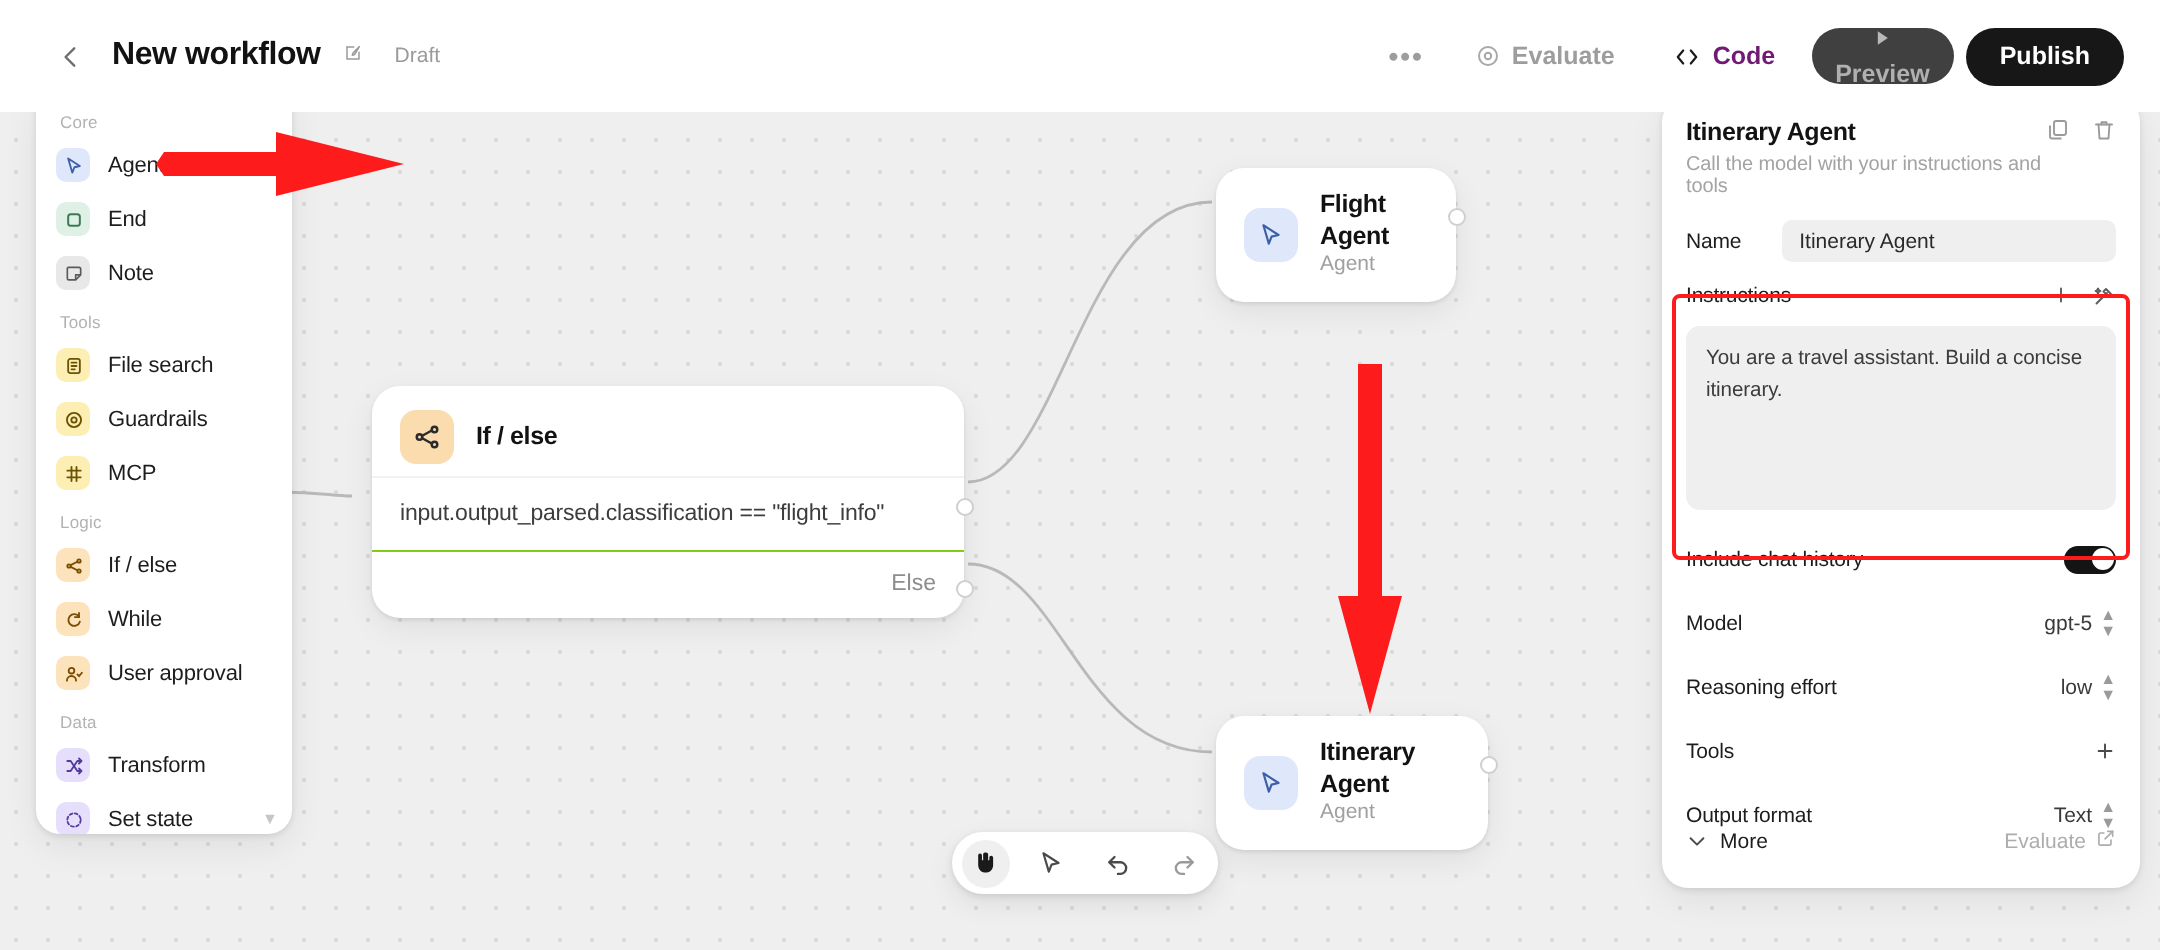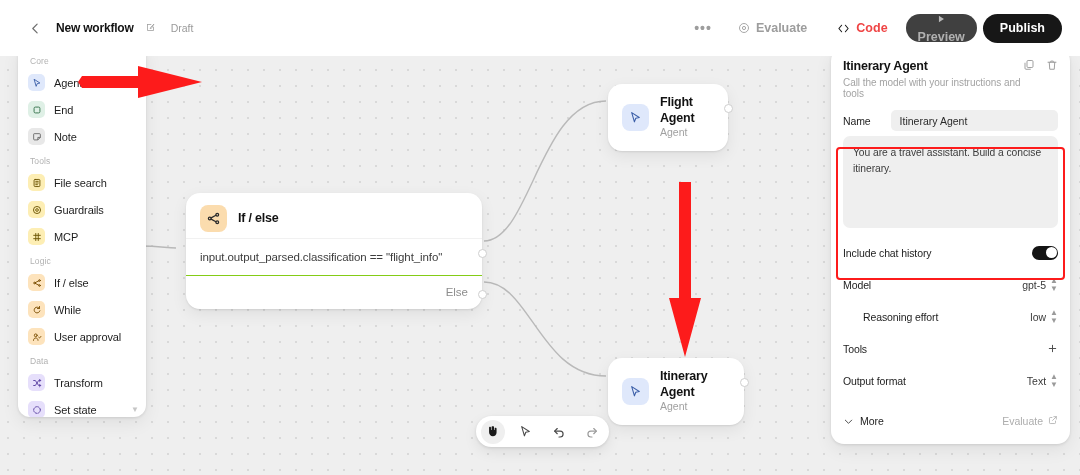--- a/index.html
+++ b/index.html
@@ -15,36 +15,36 @@
   
   .topbar {
     position:absolute; left:0; top:0; width:1080px; height:56px;
     background:#ffffff; display:flex; align-items:center; z-index:40;
   }
   .back-chevron {
     margin-left:26px; width:18px; height:18px; color:#6e6e6e;
     display:flex; align-items:center; justify-content:center; cursor:pointer;
   }
   .wf-title {
-    margin-left:12px; font-size:12px; font-weight:700; letter-spacing:-0.2px; color:#121212;
+    margin-left:12px; font-size:16px; font-weight:700; letter-spacing:-0.2px; color:#121212;
   }
   .draft-pill {
     margin-left:12px; display:flex; align-items:center; gap:16px;
     font-size:10.5px; color:#9a9a9a;
   }
   .topbar-right {
     margin-left:auto; display:flex; align-items:center; gap:6px; padding-right:18px;
   }
   .tb-btn {
     display:flex; align-items:center; gap:6px; height:28px; padding:0 12px;
     border-radius:999px; font-size:12.5px; font-weight:600; color:#9d9d9d;
     background:transparent; border:none; cursor:pointer; white-space:nowrap;
   }
   .tb-btn.dots { padding:0 8px; font-size:14px; letter-spacing:1px; color:#9d9d9d; }
-  .tb-btn.code { color:#ef4444; }
+  .tb-btn.code { color:#701a75; }
   .tb-btn.preview { background:#404040; color:#b0b0b0;flex-direction:column; }
   .tb-btn.publish {
     background:#171717; color:#ffffff; height:29px; padding:0 17px; font-weight:700;text-align:center;
   }
   .tb-ico { display:inline-flex; align-items:center; justify-content:center; }
 
   
   .canvas {
     position:absolute; left:0; top:46px; width:1080px; height:429px;
     background-color:#efefef;
@@ -444,39 +444,57 @@
           </svg>
         </span>
       </div>
     </div>
 
     <div class="row" style="margin-top:8px;">
       <span class="lbl">Name</span>
       <span class="name-input">Itinerary Agent</span>
     </div>
 
+    <div class="row">
+      <span class="lbl">Instructions</span>
+      <span class="instr-actions">
+        <span class="insp-iconbtn">
+          <svg width="11" height="11" viewBox="0 0 24 24" fill="none" stroke="currentColor" stroke-width="2.1" stroke-linecap="round">
+              <path d="M12 5v14"></path>
+              <path d="M5 12h14"></path>
+            </svg>
+        </span>
+        <span class="insp-iconbtn">
+          <svg width="12" height="12" viewBox="0 0 24 24" fill="none" stroke="currentColor" stroke-width="1.9" stroke-linecap="round" stroke-linejoin="round">
+            <path d="M4.5 19.5 L15 9"></path>
+              <path d="M14 5 L19 10 L16.5 12.5 L11.5 7.5 Z"></path>
+              <path d="M6 4.5 l.8 1.7 1.7.8-1.7.8L6 9.5l-.8-1.7-1.7-.8 1.7-.8z"></path>
+          </svg>
+        </span>
+      </span>
+    </div>
 
     <div class="instr-box">You are a travel assistant. Build a concise itinerary.</div>
 
     <div class="row" style="margin-top:11px;">
       <span class="lbl">Include chat history</span>
       <span class="toggle">
           <span class="knob"></span>
         </span>
     </div>
 
     <div class="row" style="margin-top:5px;">
       <span class="lbl">Model</span>
       <span class="val">
         <span>gpt-5</span>
         <span class="stepper">▲<br>▼</span>
       </span>
     </div>
 
-    <div class="row" style="margin-top:5px;margin-left:20px;">
+    <div class="row" style="margin-top:5px;">
       <span class="lbl">Reasoning effort</span>
       <span class="val">
         <span>low</span>
         <span class="stepper">▲<br>▼</span>
       </span>
     </div>
 
     <div class="row" style="margin-top:5px;">
       <span class="lbl">Tools</span>
       <span class="val">

